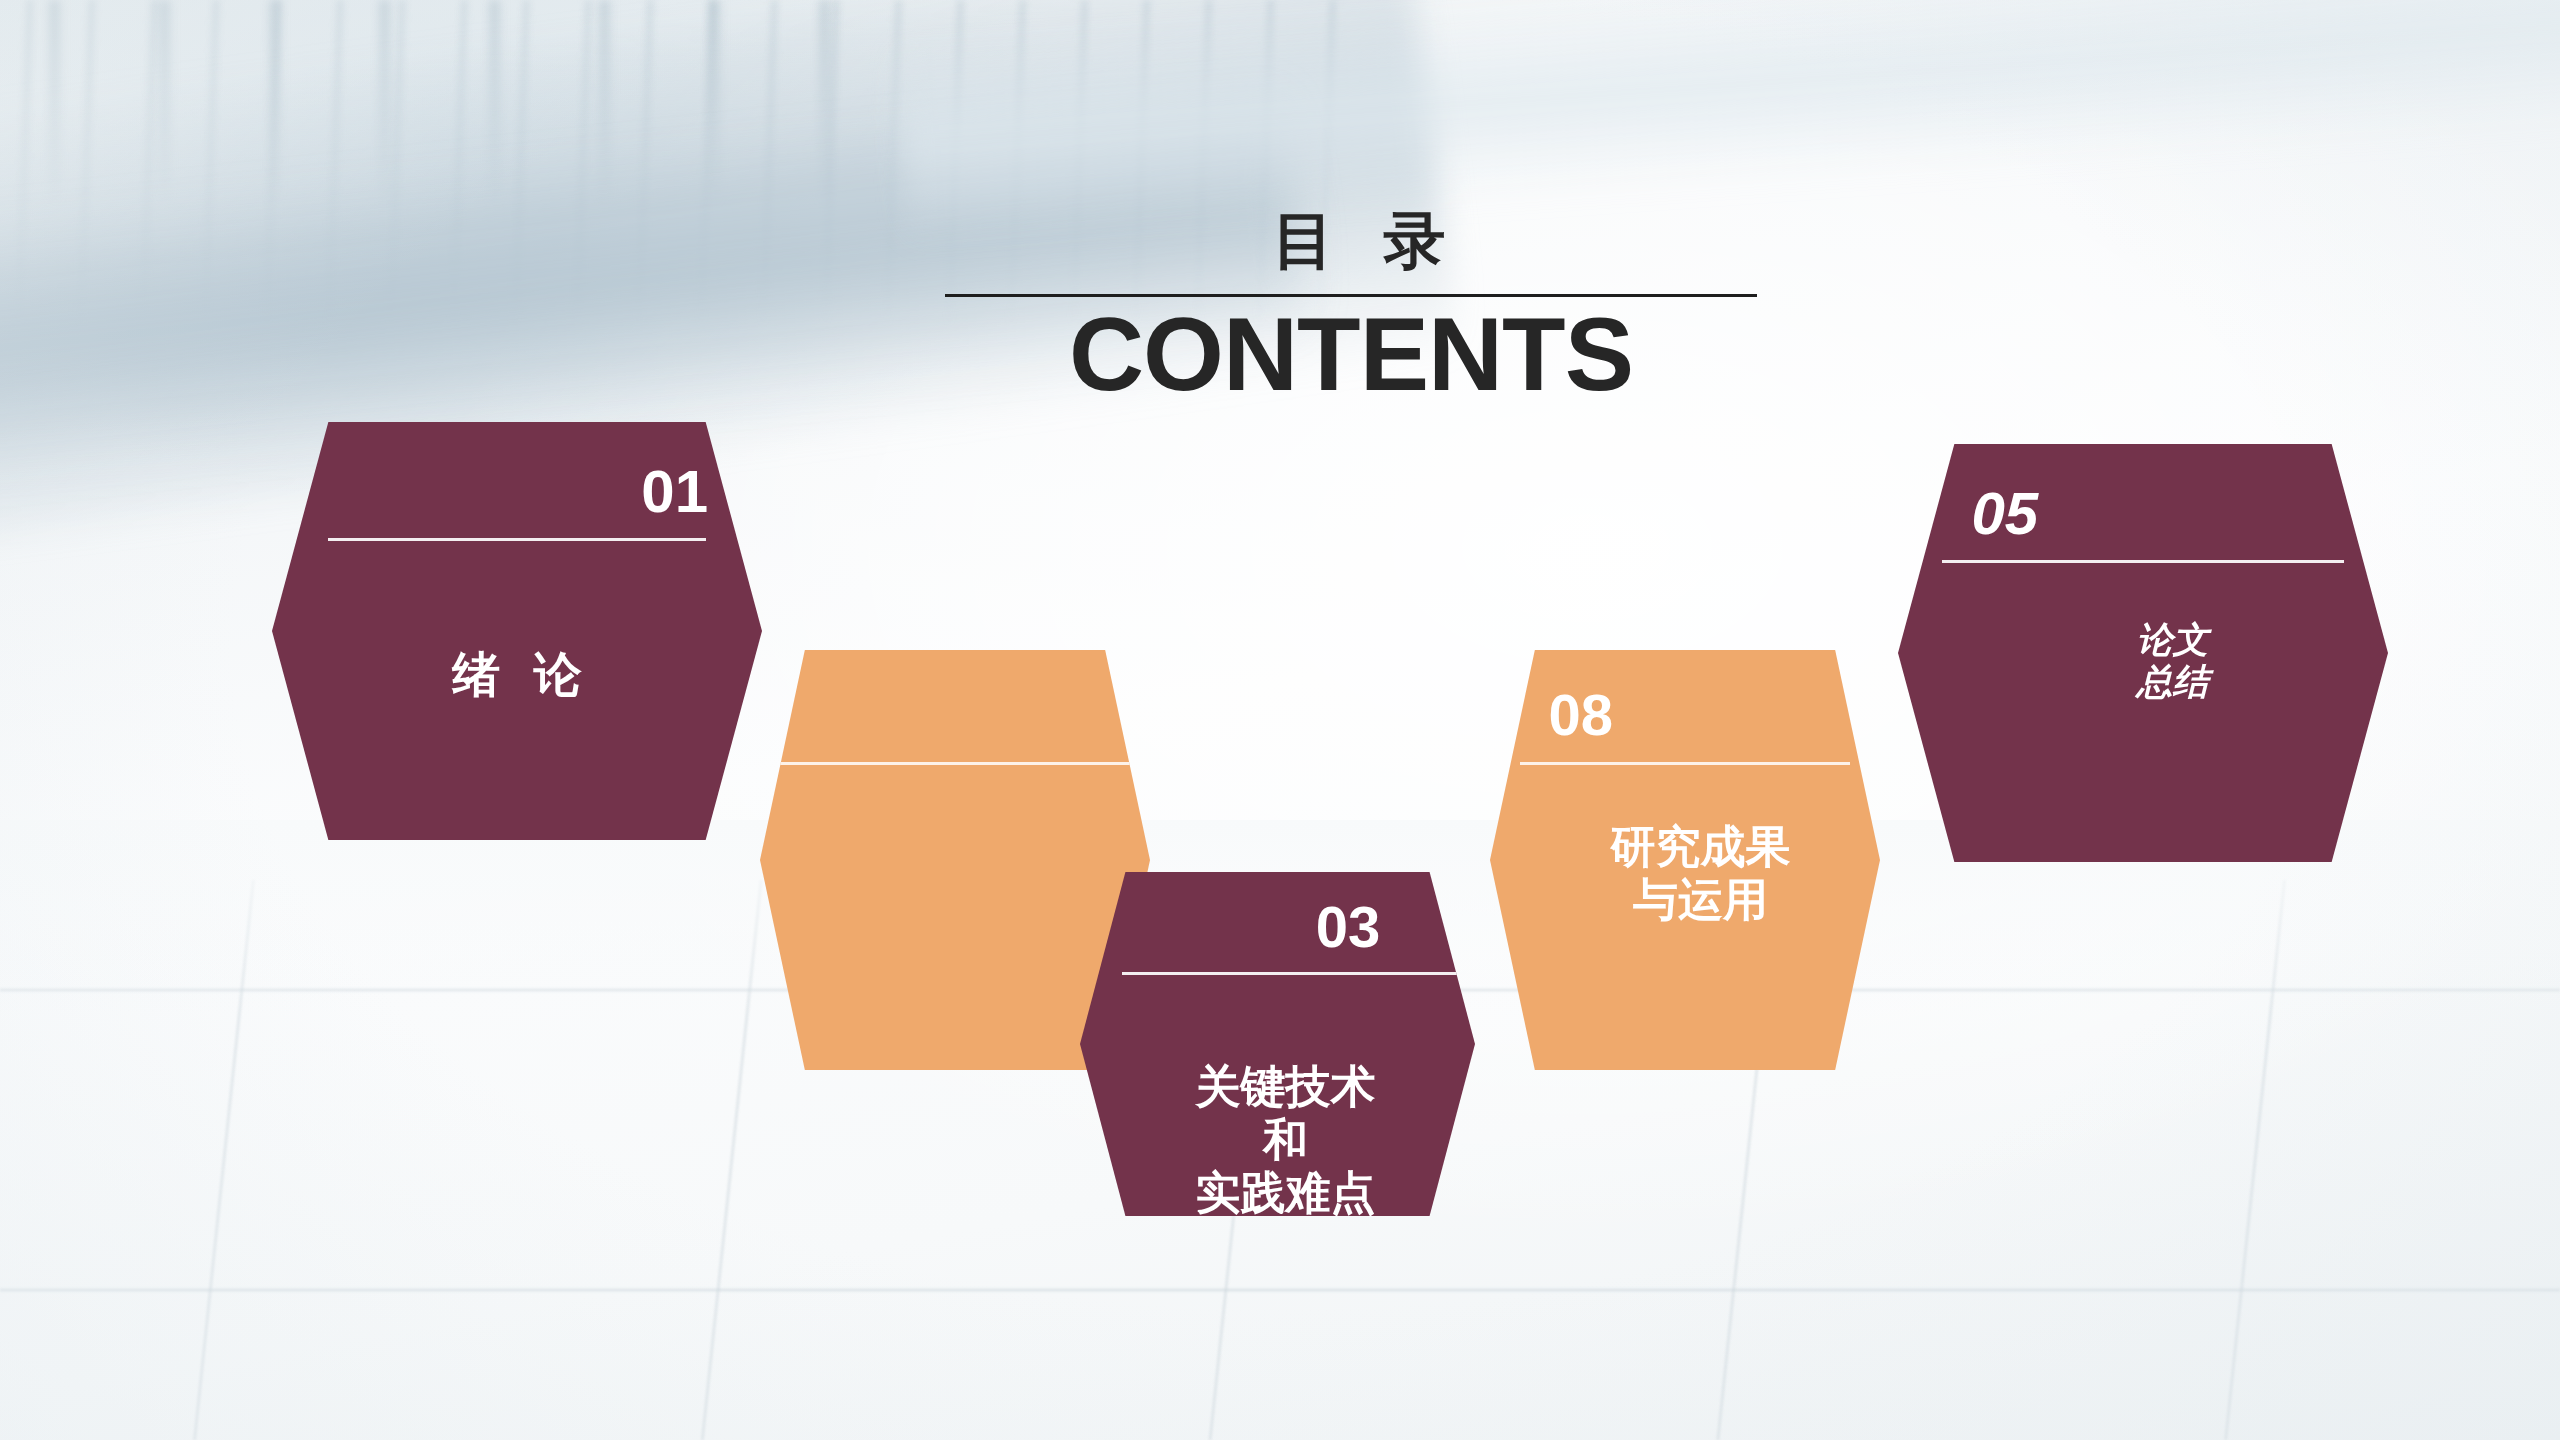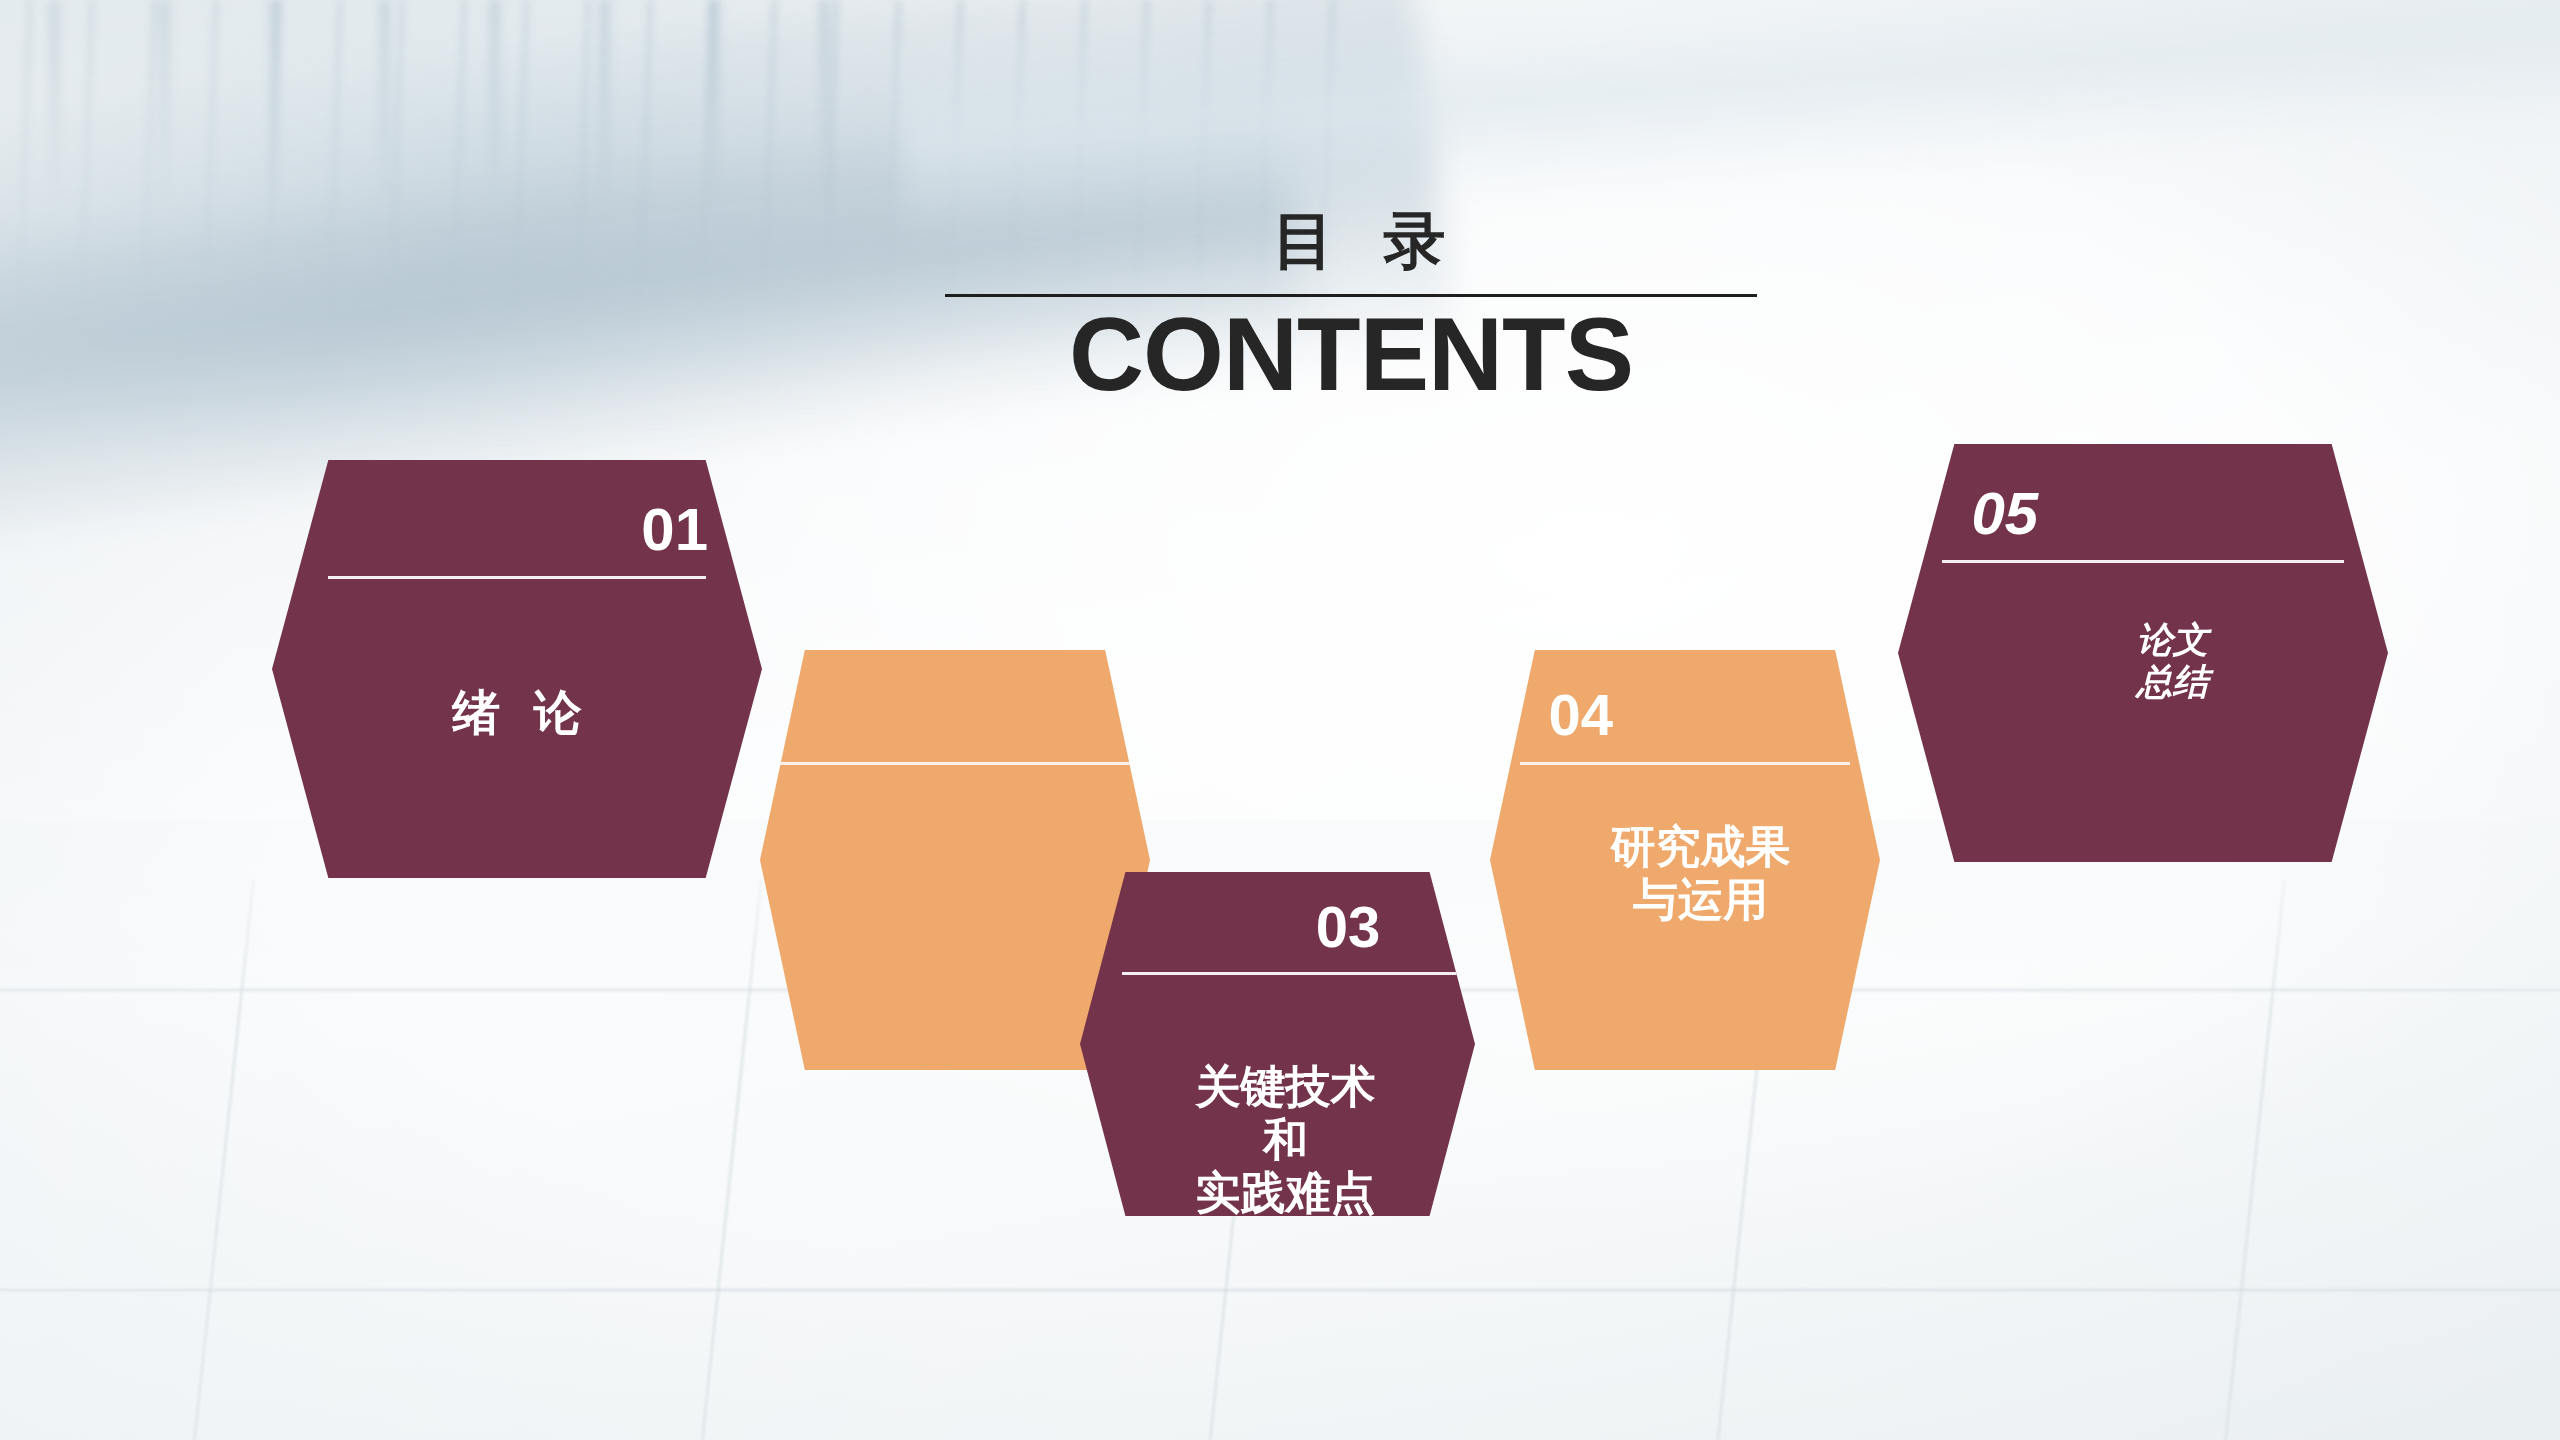--- a/index.html
+++ b/index.html
@@ -169,21 +169,21 @@
     left: 6%;
     right: 6%;
     text-align: center;
     color: #ffffff;
     font-weight: bold;
     line-height: 1.18;
     white-space: pre-line;
   }
 
   
-  #hex-01 { left: 272px; top: 460px; width: 490px; height: 418px; }
+  #hex-01 { left: 272px; top: 422px; width: 490px; height: 418px; }
   #hex-01 .hex-num      { top: 40px; font-size: 60px; }
   #hex-01 .hex-divider  { left: 56px; right: 56px; top: 116px; }
   #hex-01 .hex-label    { top: 225px; font-size: 48px; letter-spacing: 10px; text-indent: 10px; }
 
   #hex-02 { left: 760px; top: 650px; width: 390px; height: 420px; }
   #hex-02 .hex-num      { top: 36px; font-size: 58px; }
   #hex-02 .hex-divider  { left: 2px; right: 2px; top: 112px; background: rgba(255,255,255,0.85); }
   #hex-02 .hex-label    { top: 155px; font-size: 45px; }
 
   #hex-03 { left: 1080px; top: 872px; width: 395px; height: 344px; }
@@ -242,21 +242,21 @@
 
   <div class="hex maroon" id="hex-03">
     <div class="hex-num right">03</div>
     <div class="hex-divider"></div>
     <div class="hex-label">关键技术
 和
 实践难点</div>
   </div>
 
   <div class="hex orange" id="hex-04">
-    <div class="hex-num left">04</div>
+    <div class="hex-num left">08</div>
     <div class="hex-divider"></div>
     <div class="hex-label">研究成果
 与运用</div>
   </div>
 
   <div class="hex maroon" id="hex-05">
     <div class="hex-num left">05</div>
     <div class="hex-divider"></div>
     <div class="hex-label">论文
 总结</div>

